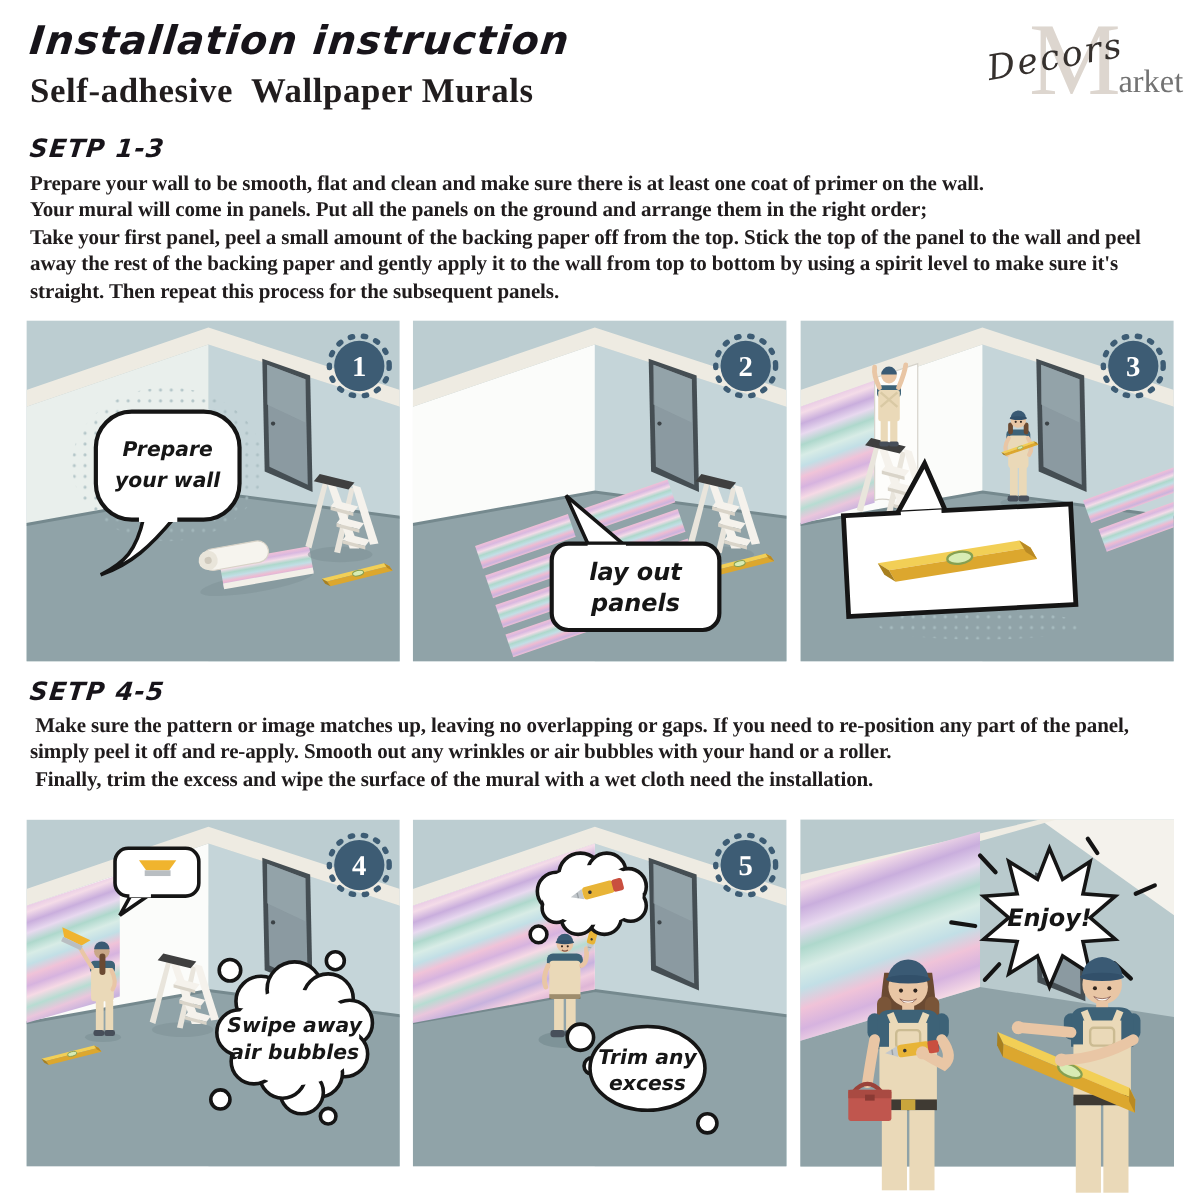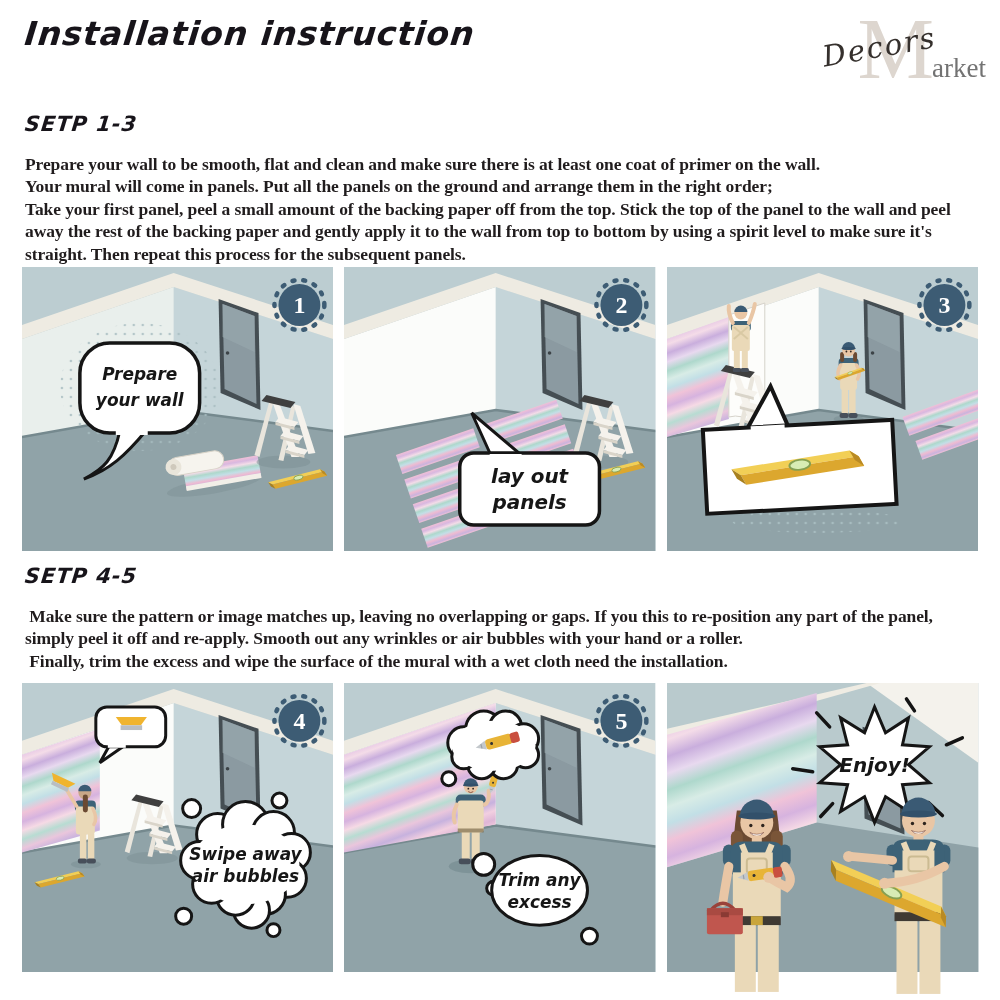--- a/index.html
+++ b/index.html
@@ -14,21 +14,21 @@
   .logo .m{position:absolute;right:52px;top:0;font-family:"Liberation Serif",serif;font-size:86px;
            line-height:1;color:#ddd6cf;}
   .logo .script{position:absolute;left:6px;top:24px;font-family:"DejaVu Serif",serif;font-style:italic;
                 font-size:29px;color:#35302d;transform:rotate(-10deg);letter-spacing:2px;}
   .logo .suffix{position:absolute;right:0;bottom:8px;font-family:"Liberation Serif",serif;
                 font-size:27px;color:#737373;}
   .section{position:absolute;left:25px;right:20px;}
   .sec1{top:112px;} .sec2{top:564px;}
   .sec-heading{font-family:"DejaVu Sans",sans-serif;font-weight:bold;font-style:italic;font-size:21px;
                transform:skewX(-6deg);transform-origin:left;letter-spacing:1px;color:#17141a;}
-  .sec-text{font-weight:700;font-size:17.5px;line-height:1.28;margin-top:17px;white-space:pre-wrap;
+  .sec-text{font-weight:700;font-size:17.5px;line-height:1.28;margin-top:5px;white-space:pre-wrap;
             letter-spacing:-0.1px;max-width:958px;color:#201c1d;}
   .row{position:absolute;left:22px;right:22px;display:flex;gap:11px;}
   .row1{top:267px;height:284px;} .row2{top:683px;height:289px;}
   .panel{flex:1;position:relative;}
   .panel svg{display:block;width:100%;height:100%;}
   .bub{font-family:"DejaVu Sans",sans-serif;font-style:italic;font-weight:700;font-size:17px;fill:#161616;}
   .bub-lg{font-family:"DejaVu Sans",sans-serif;font-style:italic;font-weight:700;font-size:20px;fill:#161616;}
   .badge-t{font-family:"Liberation Serif",serif;font-weight:700;font-size:24px;fill:#ffffff;}
 </style>
 </head>
@@ -141,20 +141,21 @@
       </g>
       <g id="squeegee">
         <polygon points="0,0 26,0 21,7 5,7" fill="#f0b42e"></polygon>
         <rect x="4" y="7" width="18" height="4" fill="#b9bec2"></rect>
       </g>
     </defs>
   </svg>
 
   <div class="header">
     <div class="title">Installation instruction</div>
+    <div class="subtitle">Self-adhesive  Wallpaper Murals</div>
   </div>
   <div class="logo">
     <div class="m">M</div>
     <div class="script">Decors</div>
     <div class="suffix">arket</div>
   </div>
 
   <div class="section sec1">
     <div class="sec-heading">SETP 1-3</div>
     <div class="sec-text"><span>Prepare your wall to be smooth, flat and clean and make sure there is at least one coat of primer on the wall.</span>
@@ -268,21 +269,21 @@
           <use href="#level" transform="translate(66,178) scale(1.9) rotate(4)"></use>
         </g>
         <use href="#badge" transform="translate(278,38)"></use>
         <text class="badge-t" x="278" y="46" text-anchor="middle">3</text>
       </svg>
     </div>
   </div>
 
   <div class="section sec2">
     <div class="sec-heading">SETP 4-5</div>
-    <div class="sec-text"><span> Make sure the pattern or image matches up, leaving no overlapping or gaps. If you this to re-position any part of the panel, simply peel it off and re-apply. Smooth out any wrinkles or air bubbles with your hand or a roller.</span>
+    <div class="sec-text"><span> Make sure the pattern or image matches up, leaving no overlapping or gaps. If you need to re-position any part of the panel, simply peel it off and re-apply. Smooth out any wrinkles or air bubbles with your hand or a roller.</span>
 <span> Finally, trim the excess and wipe the surface of the mural with a wet cloth need the installation.</span></div>
   </div>
 
   <div class="row row2">
 
     <div class="panel">
       <svg viewBox="0 0 312 290" preserveAspectRatio="none" style="--leftwall:#fbfcfa">
         <use href="#room"></use>
         <polygon points="0,72 78,46 78,148 0,170" fill="url(#muralWall)"></polygon>
         <use href="#ladder" transform="translate(102,112) scale(0.95)"></use>

